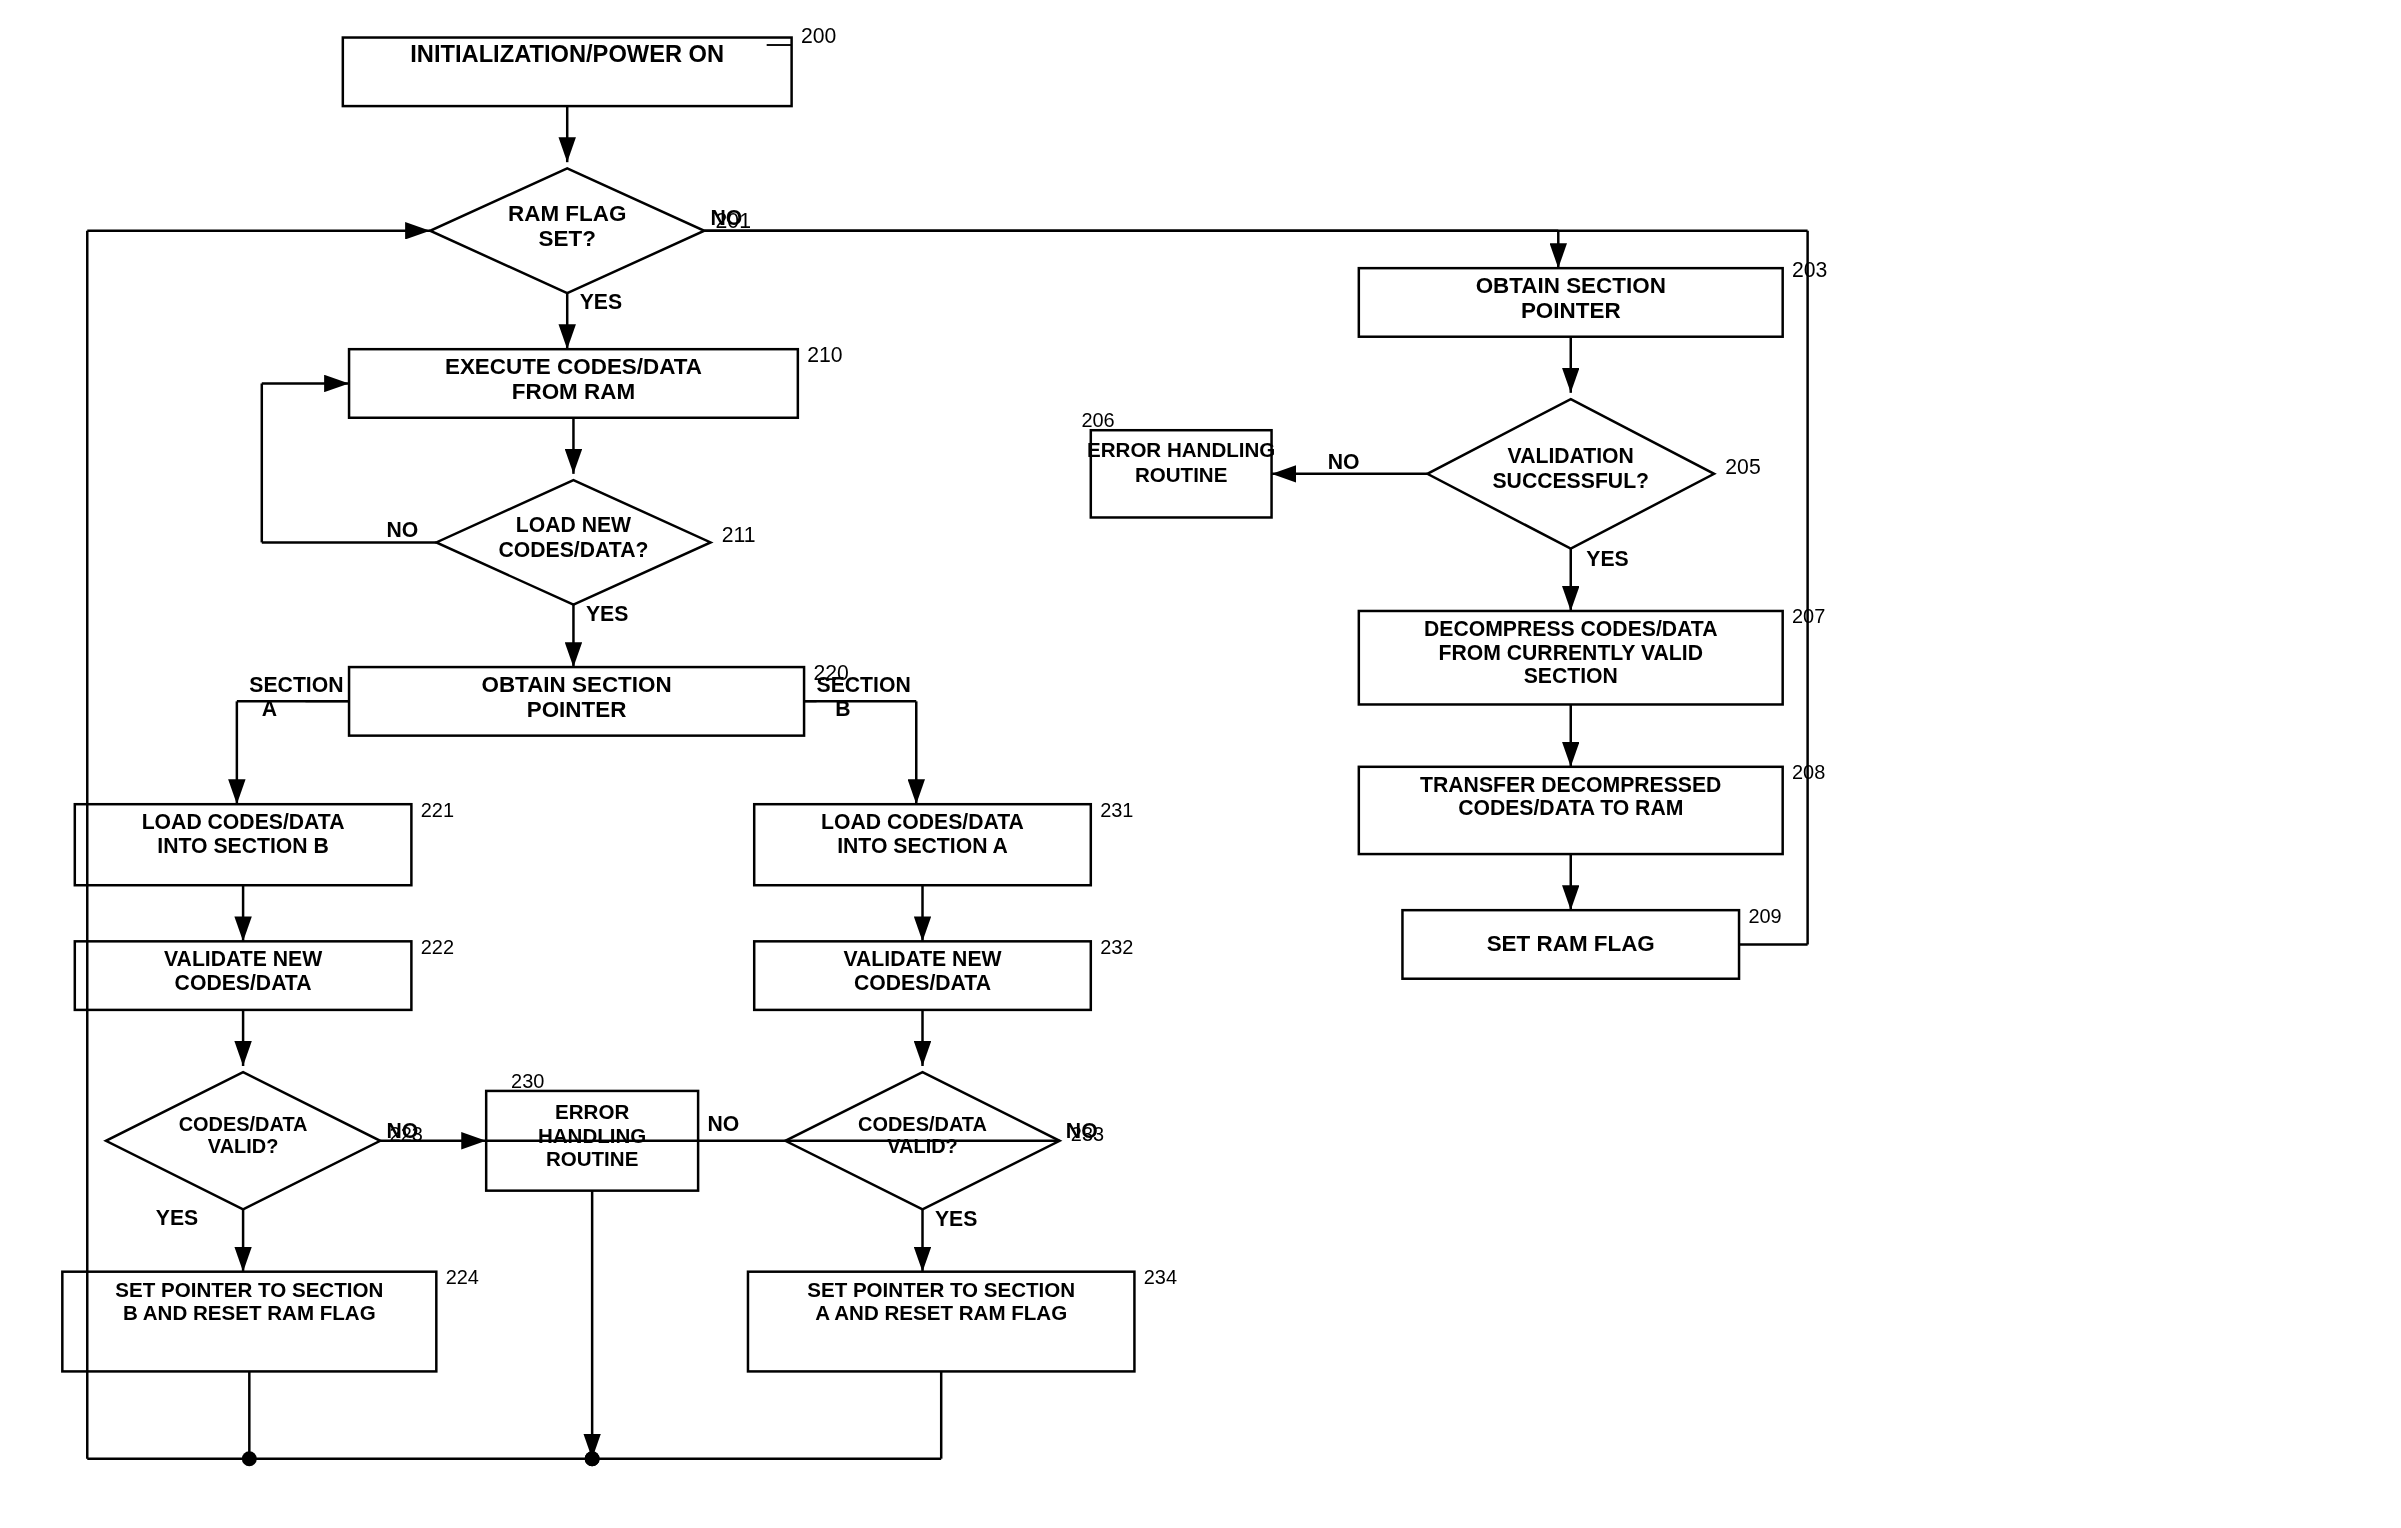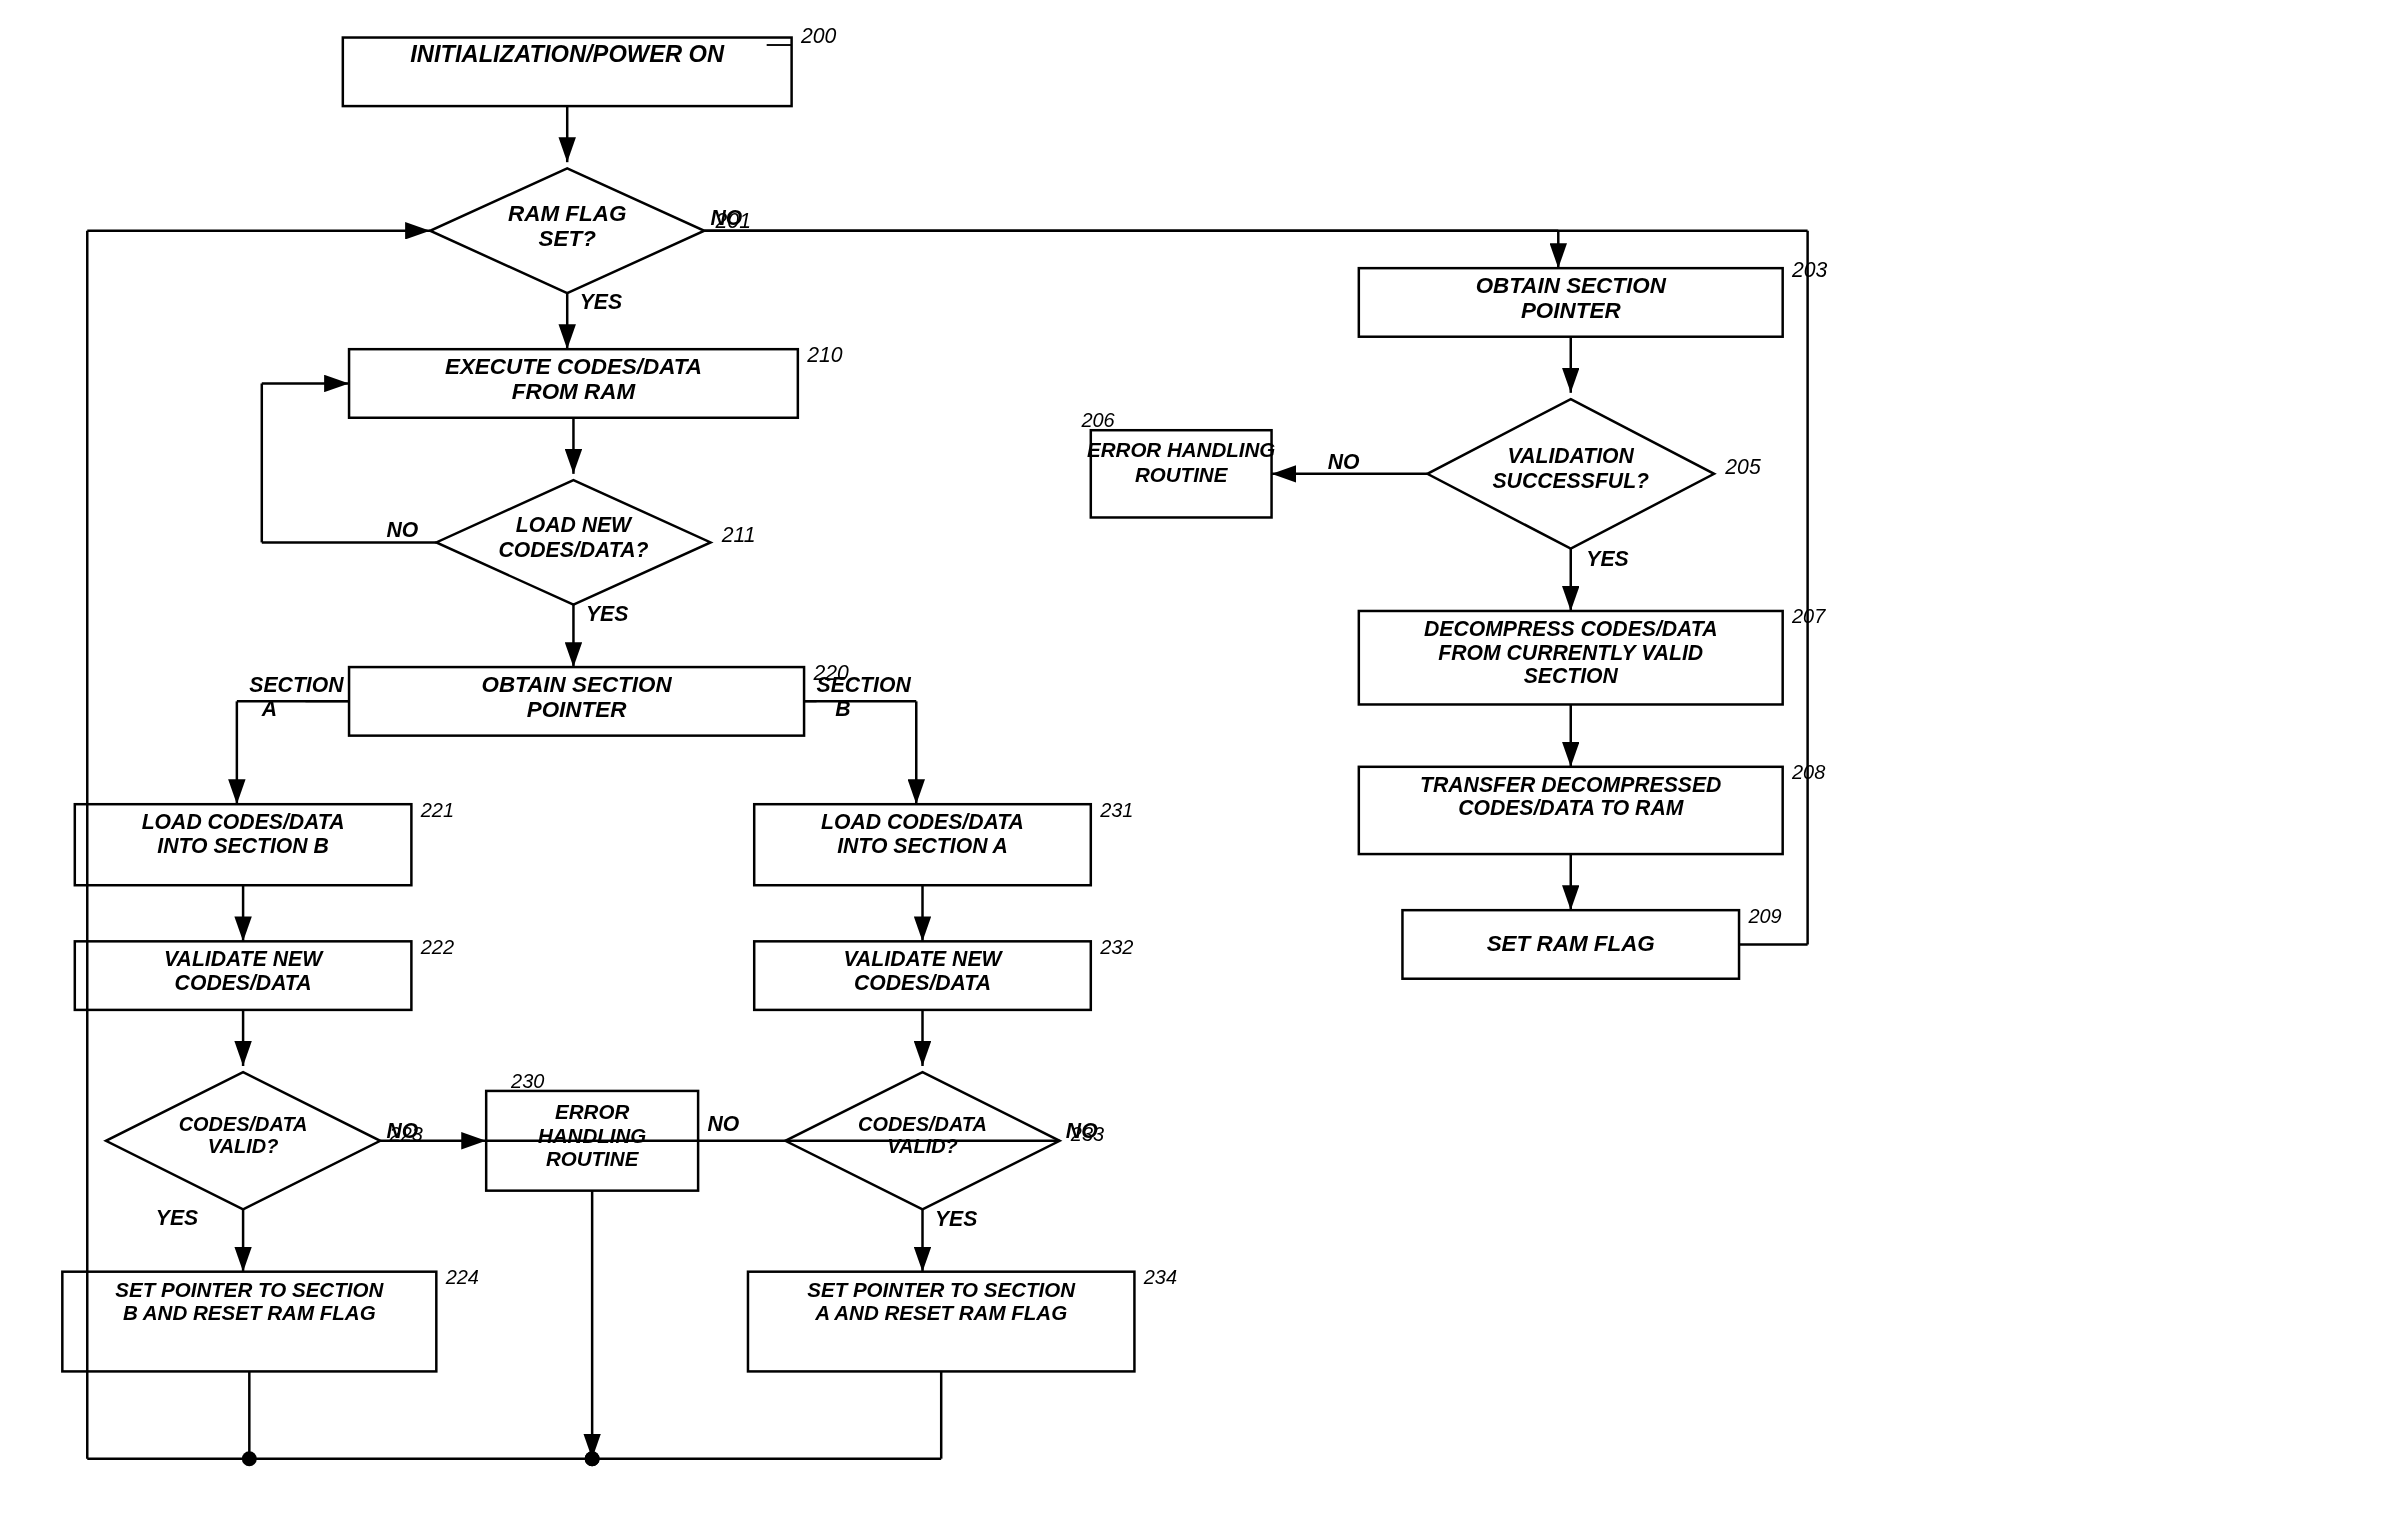--- a/index.html
+++ b/index.html
@@ -9,21 +9,20 @@
       width: 2401px;
       height: 1528px;
       position: relative;
       overflow: hidden;
     }
     .diagram-container {
       position: absolute;
       top: 0; left: 0;
       width: 2401px;
       height: 1528px;
-      font-style: italic;
     }
     svg {
       position: absolute;
       top: 0; left: 0;
       width: 2401px;
       height: 1528px;
     }
   </style>
 </head>
 <body>

